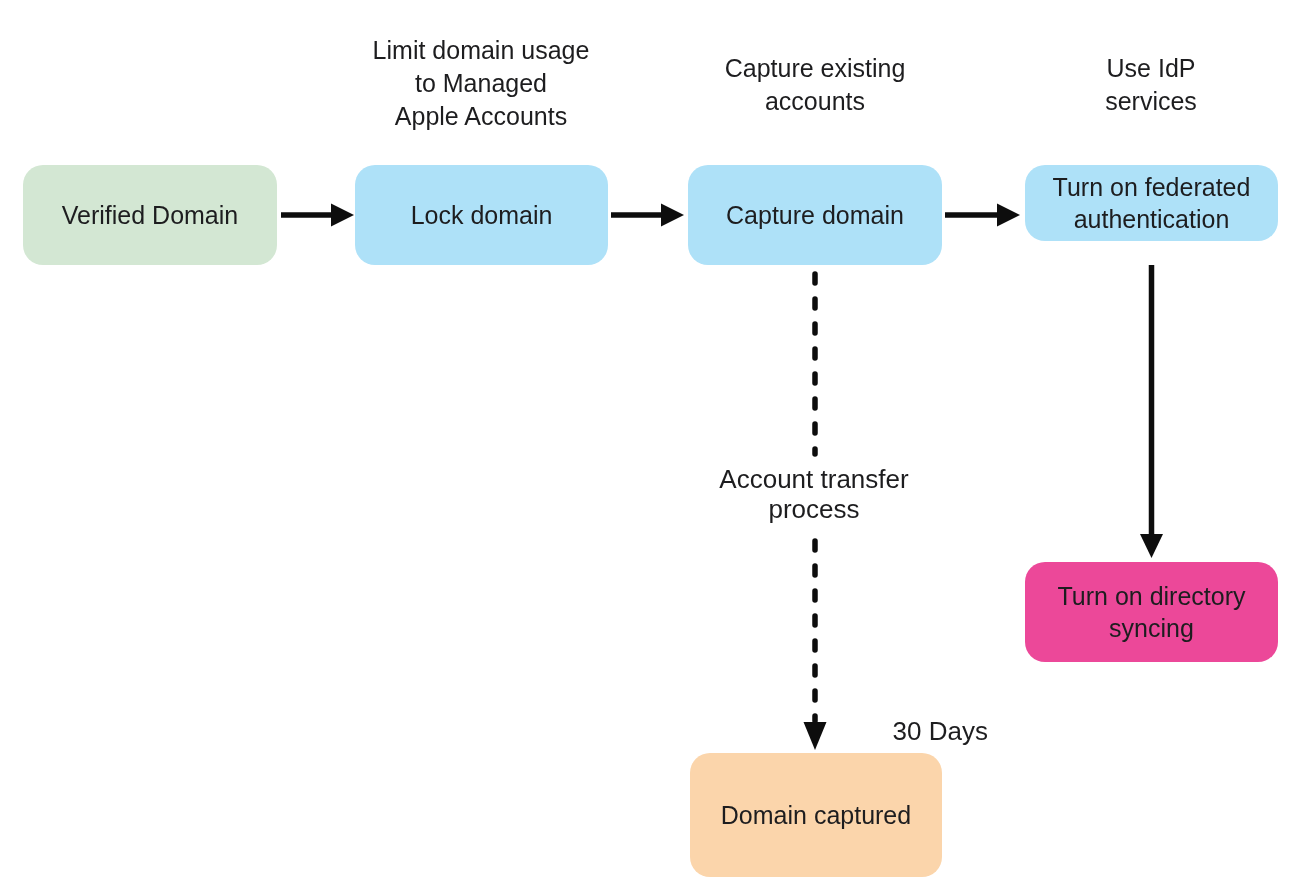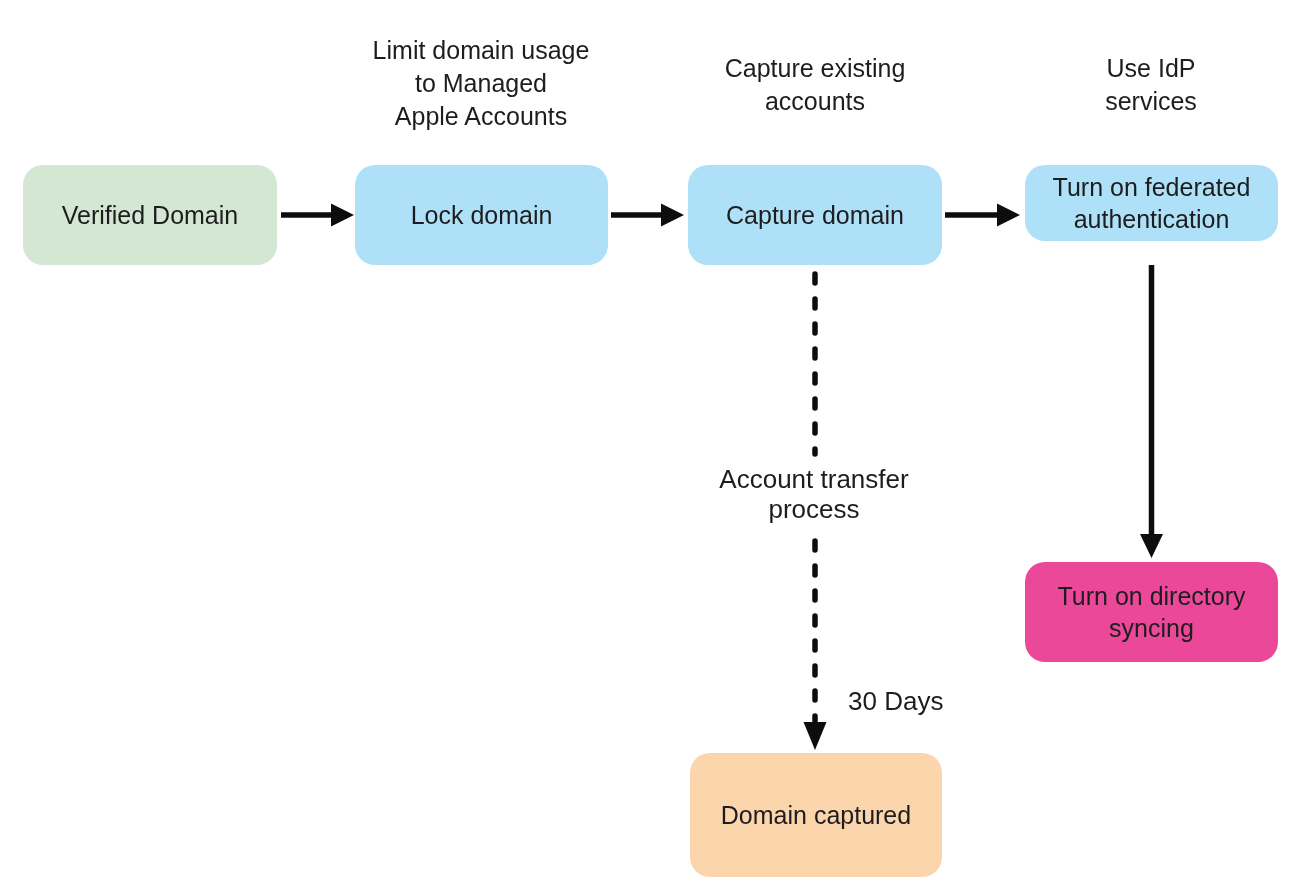--- a/index.html
+++ b/index.html
@@ -52,21 +52,21 @@
   #node-lock-domain       { left: 355px;  top: 165px; width: 253px; height: 100px; text-align: center; }
   #node-capture-domain    { left: 688px;  top: 165px; width: 254px; height: 100px; }
   #node-federated-auth    { left: 1025px; top: 165px; width: 253px; height: 76px; text-align: center; }
   #node-directory-syncing { left: 1025px; top: 562px; width: 253px; height: 100px; }
   #node-domain-captured   { left: 690px;  top: 753px; width: 252px; height: 124px; }
   
   #annotation-lock     { left: 321px; top: 34px;  width: 320px; }
   #annotation-capture  { left: 655px; top: 52px;  width: 320px; text-align: center; }
   #annotation-idp      { left: 991px; top: 52px;  width: 320px; }
   #label-account-transfer { left: 664px; top: 464px; width: 300px; text-align: center; }
-  #label-30-days          { left: 848px; top: 686px; width: 140px; text-align: left; }
+  #label-30-days          { left: 848px; top: 716px; width: 140px; text-align: right; }
 </style>
 </head>
 <body>
 
 <div id="canvas" style="color: rgb(29, 29, 31); background: rgb(255, 255, 255);">
 
   <svg id="arrow-layer" viewBox="0 0 1296 896" xmlns="http://www.w3.org/2000/svg">
 
     <g>
       <line class="arrow-line" x1="281" y1="215" x2="332" y2="215" stroke-width="5.5" stroke="#0d0d0d"></line>

